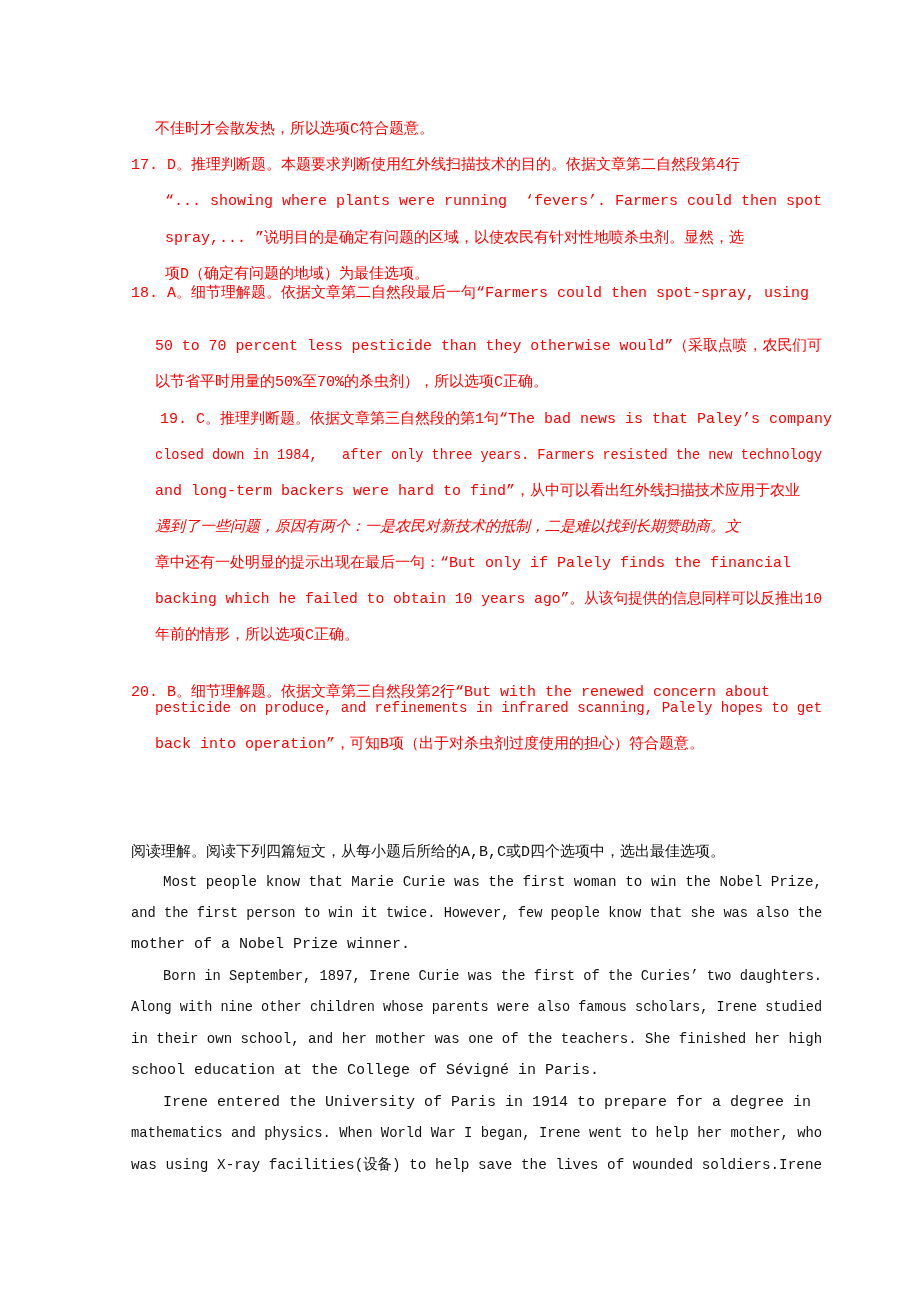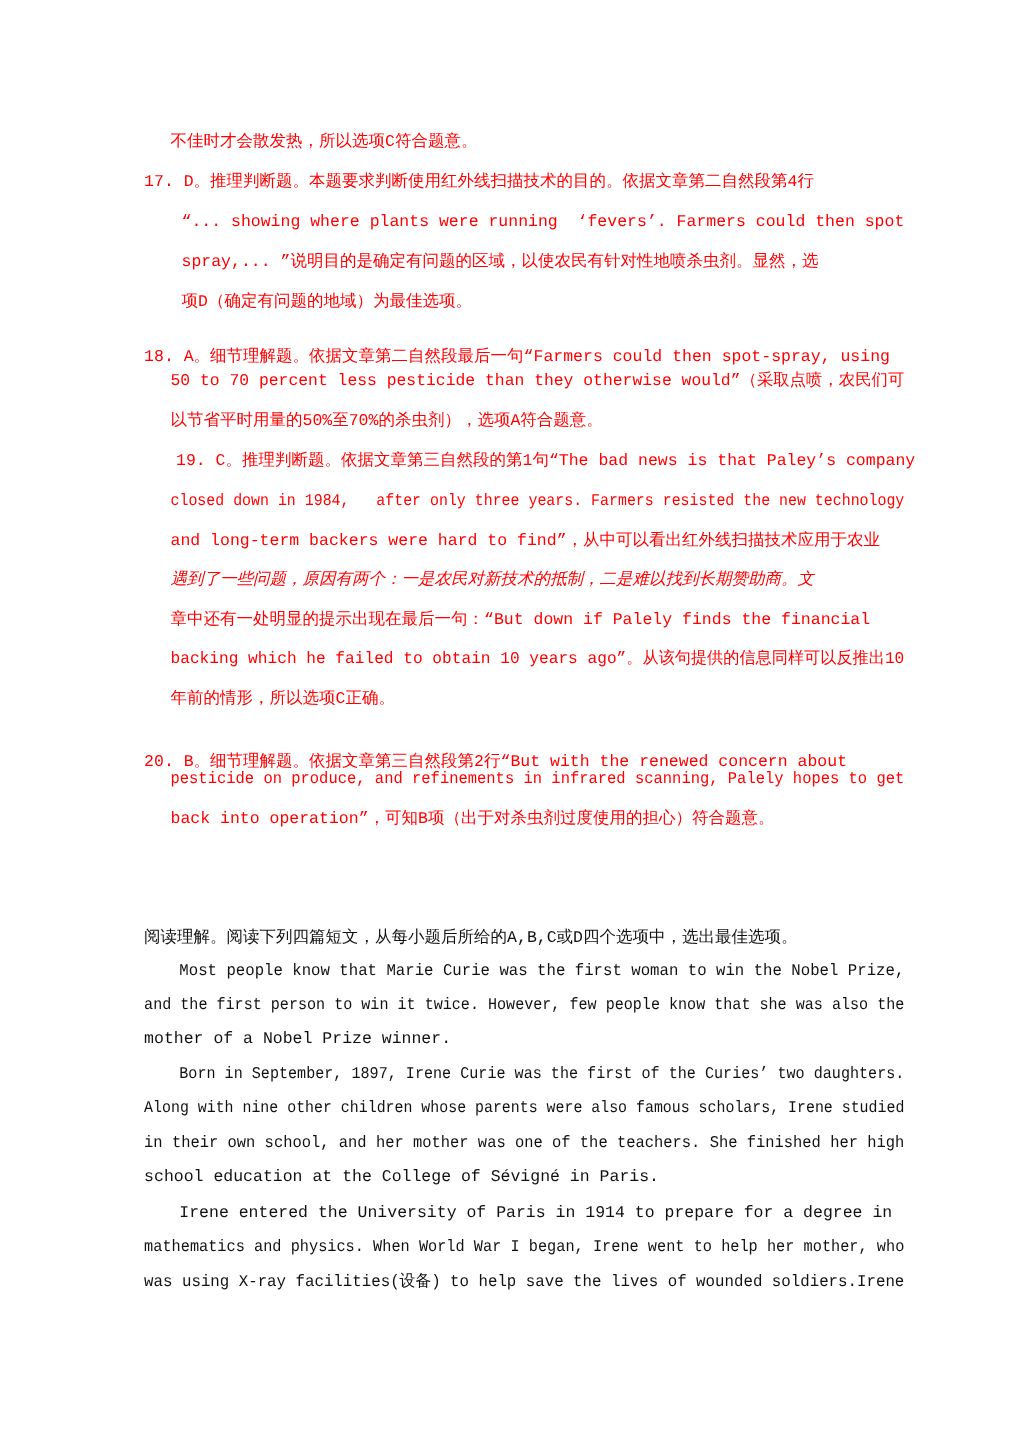--- a/index.html
+++ b/index.html
@@ -14,28 +14,28 @@
 </head>
 <body>
 
 <div class="page">
   <div id="answers">
       <div class="line red" style="left: 155px; top: 120px;">不佳时才会散发热，所以选项C符合题意。</div>
       <div class="line red" style="left: 131px; top: 156px;">17. D。推理判断题。本题要求判断使用红外线扫描技术的目的。依据文章第二自然段第4行</div>
       <div class="line red" style="left: 165px; top: 192px;">“... showing where plants were running  ‘fevers’. Farmers could then spot</div>
       <div class="line red" style="left: 165px; top: 229px;">spray,... ”说明目的是确定有问题的区域，以使农民有针对性地喷杀虫剂。显然，选</div>
       <div class="line red" style="left: 165px; top: 265px;">项D（确定有问题的地域）为最佳选项。</div>
-      <div class="line red" style="left: 131px; top: 315px; text-align: right;">18. A。细节理解题。依据文章第二自然段最后一句“Farmers could then spot-spray, using</div>
+      <div class="line red" style="left: 131px; top: 284px; text-align: right;">18. A。细节理解题。依据文章第二自然段最后一句“Farmers could then spot-spray, using</div>
       <div class="line red" style="left: 155px; top: 337px; transform-origin: left top; transform: scaleX(0.99256);">50 to 70 percent less pesticide than they otherwise would”（采取点喷，农民们可</div>
-      <div class="line red" style="left: 155px; top: 373px;">以节省平时用量的50%至70%的杀虫剂），选项A符合题意。</div>
+      <div class="line red" style="left: 155px; top: 373px;">以节省平时用量的50%至70%的杀虫剂），所以选项C正确。</div>
       <div class="line red" style="left: 131px; top: 410px; margin-left: 29px;">19. C。推理判断题。依据文章第三自然段的第1句“The bad news is that Paley’s company</div>
       <div class="line red" style="left: 155px; top: 446px; transform-origin: left top; transform: scaleX(0.903794);">closed down in 1984,   after only three years. Farmers resisted the new technology</div>
       <div class="line red" style="left: 155px; top: 482px;">and long-term backers were hard to find”，从中可以看出红外线扫描技术应用于农业</div>
       <div class="line red" style="left: 155px; top: 518px; font-style: italic;">遇到了一些问题，原因有两个：一是农民对新技术的抵制，二是难以找到长期赞助商。文</div>
-      <div class="line red" style="left: 155px; top: 554px;">章中还有一处明显的提示出现在最后一句：“But down if Palely finds the financial</div>
+      <div class="line red" style="left: 155px; top: 554px;">章中还有一处明显的提示出现在最后一句：“But only if Palely finds the financial</div>
       <div class="line red" style="left: 155px; top: 590px; transform-origin: left top; transform: scaleX(0.979442);">backing which he failed to obtain 10 years ago”。从该句提供的信息同样可以反推出10</div>
       <div class="line red" style="left: 155px; top: 626px;">年前的情形，所以选项C正确。</div>
       <div class="line red" style="left: 131px; top: 663px; margin-top: 20px;">20. B。细节理解题。依据文章第三自然段第2行“But with the renewed concern about</div>
       <div class="line red" style="left: 155px; top: 699px; transform-origin: left top; transform: scaleX(0.938115);">pesticide on produce, and refinements in infrared scanning, Palely hopes to get</div>
       <div class="line red" style="left: 155px; top: 735px;">back into operation”，可知B项（出于对杀虫剂过度使用的担心）符合题意。</div>
     </div>
   <div id="passage">
       <div class="line black" style="left: 131px; top: 843px; text-align: center;">阅读理解。阅读下列四篇短文，从每小题后所给的A,B,C或D四个选项中，选出最佳选项。</div>
       <div class="line black" style="left: 163px; top: 873px; transform-origin: left top; transform: scaleX(0.950938);">Most people know that Marie Curie was the first woman to win the Nobel Prize,</div>
       <div class="line black" style="left: 131px; top: 904px; transform-origin: left top; transform: scaleX(0.914021);">and the first person to win it twice. However, few people know that she was also the</div>

